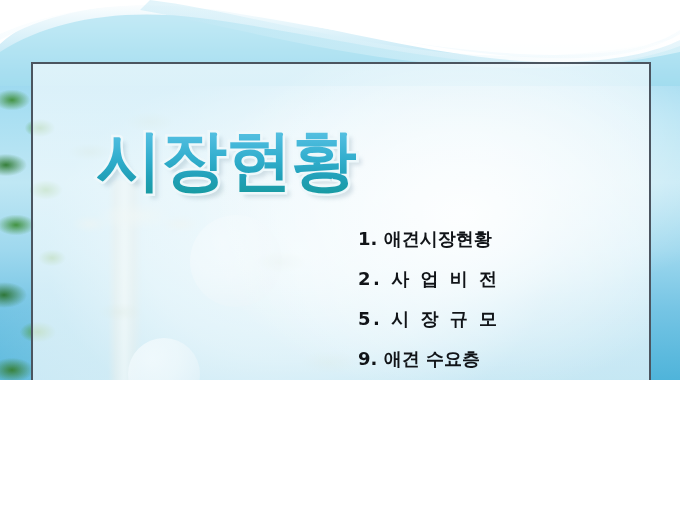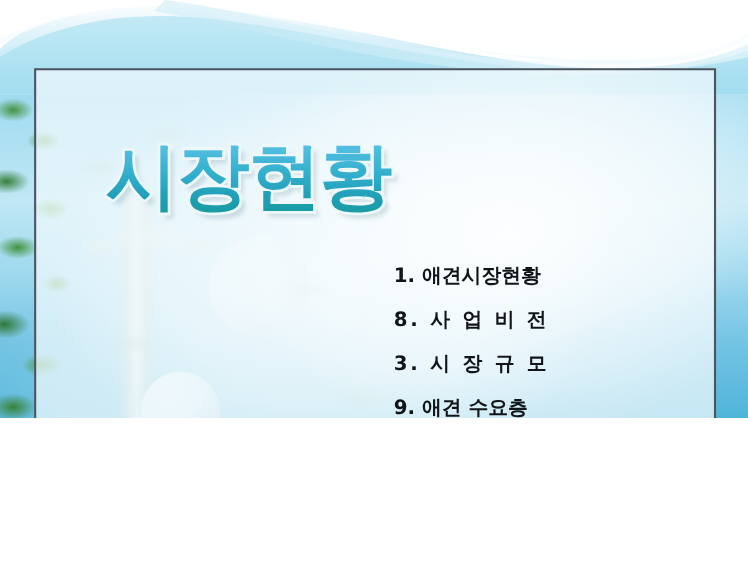--- a/index.html
+++ b/index.html
@@ -216,21 +216,20 @@
     background-clip: text;
     -webkit-text-fill-color: transparent;
     color: transparent;
   }
 
   
   .agenda {
     position: absolute;
     left: 358px; top: 226px;
     width: 250px;
-    margin-top: 12px;
   }
   .agenda-item {
     font-family: "DejaVu Sans", "Liberation Sans", sans-serif;
     font-weight: 700;
     font-size: 18px;
     color: #111418;
     height: 40px;
     line-height: 26px;
     white-space: nowrap;
   }
@@ -288,22 +287,22 @@
   <div class="frame-inner-wash"></div>
 
   <div class="title-shadow">시장현황</div>
   <div class="title-outline">시장현황</div>
   <div class="title">
     <span class="title-fill">시장현황</span>
   </div>
 
   <div class="agenda">
     <div class="agenda-item">1. 애견시장현황</div>
-    <div class="agenda-item spaced">8. 사 업 비 전</div>
-    <div class="agenda-item spaced">3. 시 장 규 모</div>
+    <div class="agenda-item spaced">2. 사 업 비 전</div>
+    <div class="agenda-item spaced">5. 시 장 규 모</div>
     <div class="agenda-item">9. 애견 수요층</div>
   </div>
 
   <div class="foliage-bottom"></div>
 
   <div class="walker">
     <svg width="110" height="110" viewBox="0 0 110 110" xmlns="http://www.w3.org/2000/svg" fill="none" stroke="#111418" stroke-width="1.9" stroke-linecap="round" stroke-linejoin="round">
 
       <path d="M62 18 C59 12 65 7 71 8 C78 9 80 14 78 19"></path>
       <path d="M78 13 C84 10 90 9 95 11 C90 13 85 15 80 16"></path>

